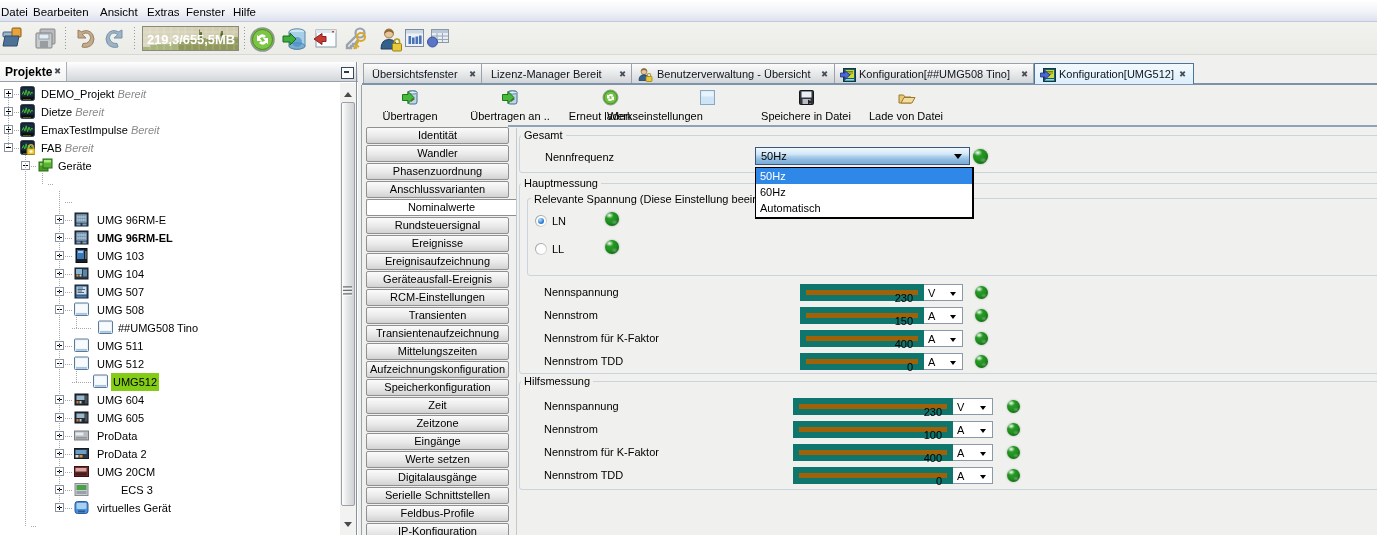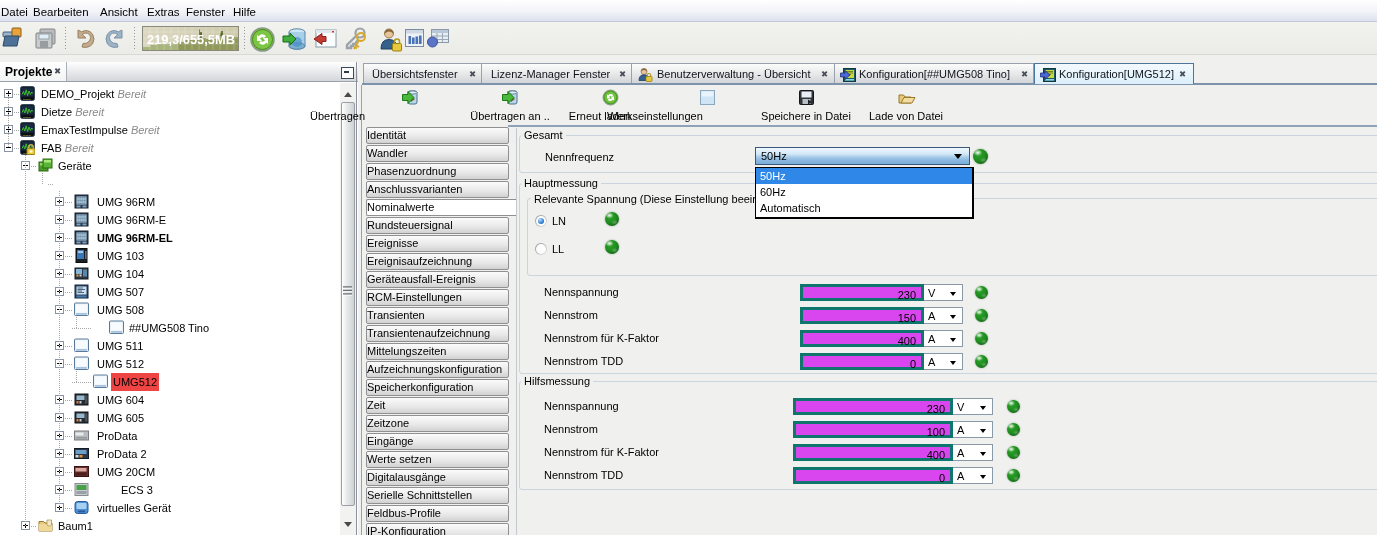--- a/index.html
+++ b/index.html
@@ -33,26 +33,26 @@
 #rpanel{left:362px;top:62px;width:1015px;height:473px;background:#f0f0ee;}
 .tab{position:absolute;top:1px;height:20px;background:linear-gradient(#fcfcfc,#e8e9ea 50%,#d2d5d8);border:1px solid #9aa1ab;border-bottom:none;box-sizing:border-box;}
 .tx{position:absolute;top:4px;font-size:11px;color:#10141c;white-space:nowrap;}
 .cl{position:absolute;top:5px;font-size:8.5px;color:#49505a;}
 .atab{position:absolute;top:1px;height:21px;z-index:5;background:linear-gradient(#f3fafe,#dceffb);border:1px solid #4e749b;border-bottom:none;box-sizing:border-box;}
 #tabline{position:absolute;left:0;top:21px;width:1015px;height:2px;background:#7d93ac;z-index:1;}
 .clab{position:absolute;font-size:11px;white-space:nowrap;}
 #cfgline{position:absolute;left:146px;top:63px;width:869px;height:2px;background:#8fa3b8;}
 .nbtn{position:absolute;left:4px;width:143px;height:17px;box-sizing:border-box;
  background:linear-gradient(#fbfbfb,#e9e9e9 55%,#d2d2d2);border:1px solid #8f9092;border-radius:2px;
- line-height:15px;font-size:11px;color:#000;}
+ text-align:center;line-height:15px;font-size:11px;color:#000;}
 .nbtn.on{background:#ffffff;width:150px;border-right:none;border-radius:2px 0 0 2px;}
 .grp{position:absolute;border:1px solid #c9d4dd;border-radius:3px;}
 .gtitle{position:absolute;background:#f0f0ee;padding:0 3px;font-size:11px;line-height:13px;white-space:nowrap;}
 .flabel{position:absolute;font-size:11px;white-space:nowrap;}
-.tbox{position:absolute;background:#d946ef;border:3px solid #0f766e;box-sizing:border-box;}
+.tbox{position:absolute;background:#a16207;border:6px solid #0f766e;box-sizing:border-box;}
 .tbox span{position:absolute;right:5px;top:2px;font-size:11px;}
 .ubox{position:absolute;background:#fff;border:1px solid #8a99a8;border-left:none;box-sizing:border-box;}
 .ubox i{font-style:normal;position:absolute;left:4px;top:2px;font-size:11px;}
 .ubox b{position:absolute;right:6px;top:7px;width:0;height:0;border:3.5px solid transparent;border-top:4.5px solid #000;}
 .led{position:absolute;border-radius:50%;
  background:
   radial-gradient(ellipse 40% 30% at 32% 24%,rgba(255,255,255,.95),rgba(255,255,255,0) 75%),
   radial-gradient(ellipse 32% 24% at 70% 74%,rgba(170,190,170,.5),rgba(170,190,170,0) 80%),
   radial-gradient(circle at 38% 34%,#2fa32c 0%,#1d8c1d 50%,#116313 78%,#0b4a0d 100%);
  box-shadow:0 0 2px rgba(30,90,30,.45);}
@@ -227,60 +227,46 @@
           <b></b>
         </div>
 <svg style="left:38px;top:1px" width="15" height="15" viewBox="0 0 15 15">
           <rect x="1" y="4" width="9" height="9" fill="#4a9a28" stroke="#2a6a14"></rect>
           <rect x="2" y="5" width="7" height="2.5" fill="#8adb5a"></rect>
           <rect x="5" y="1" width="9" height="9" fill="#5ab438" stroke="#2a6a14"></rect>
           <rect x="6" y="2" width="7" height="2.5" fill="#a8e878"></rect>
         </svg>
 <span class="lbl" style="left:58px;">Geräte</span>
 </div>
-<div class="trow" style="left:0;top:110px;width:340px">
+<div class="trow" style="left:0;top:128px;width:340px">
 <div class="exp plus" style="left:55px">
           <b></b>
           <i></i>
         </div>
 <svg style="left:74px;top:1px" width="15" height="15" viewBox="0 0 15 15">
           <rect x="1" y="1" width="13" height="13" fill="#2a3a50" stroke="#16202e"></rect>
           <rect x="2.5" y="2.5" width="10" height="8" fill="#b8d4e4"></rect>
           <path d="M3.5 3.5 H12 M3.5 5 H12 M3.5 6.5 H12 M3.5 8 H12 M3.5 9.5 H12" stroke="#4a6a88" stroke-width="0.9" stroke-dasharray="1.2 0.8"></path>
           <rect x="2.5" y="11.5" width="4" height="2" fill="#7aa0c0"></rect>
           <rect x="8.5" y="11.5" width="4" height="2" fill="#7aa0c0"></rect>
         </svg>
-<span class="lbl" style="left:97px;">UMG 96RM</span>
-</div>
-<div class="trow" style="left:0;top:128px;width:340px">
+<span class="lbl" style="left:97px;">UMG 96RM-E</span>
+</div>
+<div class="trow" style="left:0;top:146px;width:340px">
 <div class="exp plus" style="left:55px">
           <b></b>
           <i></i>
         </div>
 <svg style="left:74px;top:1px" width="15" height="15" viewBox="0 0 15 15">
           <rect x="1" y="1" width="13" height="13" fill="#2a3a50" stroke="#16202e"></rect>
           <rect x="2.5" y="2.5" width="10" height="8" fill="#b8d4e4"></rect>
           <path d="M3.5 3.5 H12 M3.5 5 H12 M3.5 6.5 H12 M3.5 8 H12 M3.5 9.5 H12" stroke="#4a6a88" stroke-width="0.9" stroke-dasharray="1.2 0.8"></path>
           <rect x="2.5" y="11.5" width="4" height="2" fill="#7aa0c0"></rect>
           <rect x="8.5" y="11.5" width="4" height="2" fill="#7aa0c0"></rect>
         </svg>
-<span class="lbl" style="left:97px;">UMG 96RM-E</span>
-</div>
-<div class="trow" style="left:0;top:146px;width:340px">
-<div class="exp plus" style="left:55px">
-          <b></b>
-          <i></i>
-        </div>
-<svg style="left:74px;top:1px" width="15" height="15" viewBox="0 0 15 15">
-          <rect x="1" y="1" width="13" height="13" fill="#2a3a50" stroke="#16202e"></rect>
-          <rect x="2.5" y="2.5" width="10" height="8" fill="#b8d4e4"></rect>
-          <path d="M3.5 3.5 H12 M3.5 5 H12 M3.5 6.5 H12 M3.5 8 H12 M3.5 9.5 H12" stroke="#4a6a88" stroke-width="0.9" stroke-dasharray="1.2 0.8"></path>
-          <rect x="2.5" y="11.5" width="4" height="2" fill="#7aa0c0"></rect>
-          <rect x="8.5" y="11.5" width="4" height="2" fill="#7aa0c0"></rect>
-        </svg>
 <span class="lbl" style="left:97px;font-weight:bold;">UMG 96RM-EL</span>
 </div>
 <div class="trow" style="left:0;top:164px;width:340px">
 <div class="exp plus" style="left:55px">
           <b></b>
           <i></i>
         </div>
 <svg style="left:74px;top:1px" width="15" height="15" viewBox="0 0 15 15">
           <rect x="2" y="0.5" width="11" height="14" fill="#1a1e24" stroke="#0a0c10"></rect>
           <rect x="3" y="2" width="7" height="9" fill="#3878b8"></rect>
@@ -320,21 +306,21 @@
 <div class="exp" style="left:55px">
           <b></b>
         </div>
 <svg style="left:74px;top:1px" width="15" height="15" viewBox="0 0 15 15">
           <rect x="0.5" y="1" width="14" height="12.5" rx="1" fill="#e8f0f8" stroke="#5a7a9a"></rect>
           <rect x="2" y="2.5" width="11" height="8" fill="#f8fbfe"></rect>
           <rect x="2" y="11" width="11" height="1.8" fill="#a8c4dc"></rect>
         </svg>
 <span class="lbl" style="left:97px;">UMG 508</span>
 </div>
-<div class="trow" style="left:16px;top:236px;width:408px">
+<div class="trow" style="left:5px;top:236px;width:408px">
 <svg style="left:93px;top:1px" width="15" height="15" viewBox="0 0 15 15">
           <rect x="0.5" y="1" width="14" height="12.5" rx="1" fill="#e8f0f8" stroke="#5a7a9a"></rect>
           <rect x="2" y="2.5" width="11" height="8" fill="#f8fbfe"></rect>
           <rect x="2" y="11" width="11" height="1.8" fill="#a8c4dc"></rect>
         </svg>
 <span class="lbl" style="left:113px;">##UMG508 Tino</span>
 </div>
 <div class="trow" style="left:0;top:254px;width:340px">
 <div class="exp plus" style="left:55px">
           <b></b>
@@ -357,21 +343,21 @@
           <rect x="2" y="11" width="11" height="1.8" fill="#a8c4dc"></rect>
         </svg>
 <span class="lbl" style="left:97px;">UMG 512</span>
 </div>
 <div class="trow" style="left:0;top:290px;width:340px">
 <svg style="left:93px;top:1px" width="15" height="15" viewBox="0 0 15 15">
           <rect x="0.5" y="1" width="14" height="12.5" rx="1" fill="#e8f0f8" stroke="#5a7a9a"></rect>
           <rect x="2" y="2.5" width="11" height="8" fill="#f8fbfe"></rect>
           <rect x="2" y="11" width="11" height="1.8" fill="#a8c4dc"></rect>
         </svg>
-<span class="lbl" style="left:111px;background:#ef4444;padding:0 2px;">UMG512</span>
+<span class="lbl" style="left:111px;background:#84cc16;padding:0 2px;">UMG512</span>
 </div>
 <div class="trow" style="left:0;top:308px;width:340px">
 <div class="exp plus" style="left:55px">
           <b></b>
           <i></i>
         </div>
 <svg style="left:74px;top:1px" width="15" height="15" viewBox="0 0 15 15">
           <rect x="1" y="2" width="13" height="11" fill="#262c34" stroke="#10141a"></rect>
           <rect x="2.5" y="3.5" width="8" height="4.5" fill="#98b8cc"></rect>
           <rect x="2.5" y="9" width="2" height="2.5" fill="#e87830"></rect>
@@ -447,32 +433,20 @@
 <div class="exp plus" style="left:55px">
           <b></b>
           <i></i>
         </div>
 <svg style="left:74px;top:1px" width="15" height="15" viewBox="0 0 15 15">
           <rect x="1" y="1.5" width="13" height="12" rx="2.5" fill="#4a90d8" stroke="#2a5a98"></rect>
           <rect x="2.5" y="3" width="10" height="6" rx="1" fill="#a8d0f0"></rect>
           <rect x="4" y="10.5" width="7" height="1.8" fill="#2a5a98"></rect>
         </svg>
 <span class="lbl" style="left:97px;">virtuelles Gerät</span>
-</div>
-<div class="trow" style="left:0;top:434px;width:340px">
-<div class="exp plus" style="left:21px">
-          <b></b>
-          <i></i>
-        </div>
-<svg style="left:38px;top:1px" width="15" height="15" viewBox="0 0 15 15">
-          <path d="M1 3.5 L5.5 3.5 L7 5 L14 5 L14 13 L1 13 Z" fill="#e8c878" stroke="#9a7a2a"></path>
-          <path d="M1 6 L14 6 L14 13 L1 13 Z" fill="#f0d898"></path>
-          <path d="M9 2 L13.5 2 L13.5 7 A3 3 0 0 1 9 7 Z" fill="#f4e8c8" stroke="#b09a5a" stroke-width="0.8"></path>
-        </svg>
-<span class="lbl" style="left:58px;">Baum1</span>
 </div>
 <div class="vdot" style="left:8px;top:11px;height:54px"></div>
 <div class="vdot" style="left:25px;top:72px;height:371px"></div>
 <div class="vdot" style="left:42px;top:90px;height:11px"></div>
 <div class="vdot" style="left:59px;top:108px;height:317px"></div>
 <div class="vdot" style="left:76px;top:234px;height:11px"></div>
 <div class="vdot" style="left:76px;top:288px;height:11px"></div>
 <div class="hdot" style="left:14px;top:11px;width:5px"></div>
 <div class="hdot" style="left:14px;top:29px;width:5px"></div>
 <div class="hdot" style="left:14px;top:47px;width:5px"></div>
@@ -513,21 +487,21 @@
 <div class="abs" style="left:361px;top:85px;width:1px;height:450px;background:#9aa2ac"></div>
 <div class="minbtn abs">
     <b></b>
   </div>
 <div class="abs" id="rpanel">
 <div class="tab" style="left:1px;width:119px">
 <span class="tx" style="left:8px">Übersichtsfenster</span>
 <span class="cl" style="left:105px">✖</span>
 </div>
 <div class="tab" style="left:119px;width:151px">
-<span class="tx" style="left:9px">Lizenz-Manager Fenster</span>
+<span class="tx" style="left:9px">Lizenz-Manager Bereit</span>
 <span class="cl" style="left:137px">✖</span>
 </div>
 <div class="tab" style="left:269px;width:204px">
 <svg style="left:5px;top:3px" width="16" height="16" viewBox="0 0 16 16">
         <circle cx="7" cy="4.5" r="3" fill="#e8c49a" stroke="#9a7a4a" stroke-width="0.8"></circle>
         <path d="M7 1.6 Q4 1.5 4.1 4.8 Q5.4 2.9 7 3 Q9 3.1 9.9 4.9 Q10.2 1.7 7 1.6" fill="#8a6a3a"></path>
         <path d="M2 13.5 Q2 7.8 7 7.8 Q12 7.8 12 13.5 Z" fill="#33618c" stroke="#1e3f5e" stroke-width="0.8"></path>
         <rect x="9" y="9.5" width="6" height="5" rx="0.8" fill="#e8c83c" stroke="#9a8210" stroke-width="0.8"></rect>
         <path d="M10.3 9.5 V8.2 A1.7 1.7 0 0 1 13.7 8.2 V9.5" fill="none" stroke="#b09a20" stroke-width="1.1"></path>
       </svg>
@@ -556,21 +530,21 @@
 <span class="tx" style="left:24px">Konfiguration[UMG512]</span>
 <span class="cl" style="left:144px">✖</span>
 </div>
 <div id="tabline"></div>
 <svg style="left:40px;top:27px" width="17" height="17" viewBox="0 0 17 17">
       <rect x="6" y="2" width="9" height="13" rx="2" fill="#b8d8ec" stroke="#4a7088"></rect>
       <ellipse cx="10.5" cy="3.5" rx="4.5" ry="1.6" fill="#dcecf8" stroke="#4a7088" stroke-width="0.8"></ellipse>
       <path d="M9 7 L13 10 L9 13 Z" fill="#7a5a30"></path>
       <path d="M0.5 5.5 L6 5.5 L6 2.5 L12 8.5 L6 14.5 L6 11.5 L0.5 11.5 Z" fill="#4ab83c" stroke="#1a7a14" stroke-width="1"></path>
     </svg>
-<div class="clab" style="left:48px;top:48px;width:200px;margin-left:-100px;text-align:left">Übertragen</div>
+<div class="clab" style="left:48px;top:48px;width:200px;margin-left:-100px;text-align:center">Übertragen</div>
 <svg style="left:140px;top:27px" width="17" height="17" viewBox="0 0 17 17">
       <rect x="6" y="2" width="9" height="13" rx="2" fill="#b8d8ec" stroke="#4a7088"></rect>
       <ellipse cx="10.5" cy="3.5" rx="4.5" ry="1.6" fill="#dcecf8" stroke="#4a7088" stroke-width="0.8"></ellipse>
       <path d="M9 7 L13 10 L9 13 Z" fill="#7a5a30"></path>
       <path d="M0.5 5.5 L6 5.5 L6 2.5 L12 8.5 L6 14.5 L6 11.5 L0.5 11.5 Z" fill="#4ab83c" stroke="#1a7a14" stroke-width="1"></path>
     </svg>
 <div class="clab" style="left:148px;top:48px;width:200px;margin-left:-100px;text-align:center">Übertragen an ..</div>
 <svg style="left:240px;top:27px" width="17" height="17" viewBox="0 0 17 17">
       <circle cx="8.5" cy="8.5" r="7.5" fill="#6ec13e" stroke="#8a9a8a" stroke-width="1"></circle>
       <circle cx="8.5" cy="8.5" r="6.4" fill="none" stroke="#3f8a1e" stroke-width="0.8"></circle>

